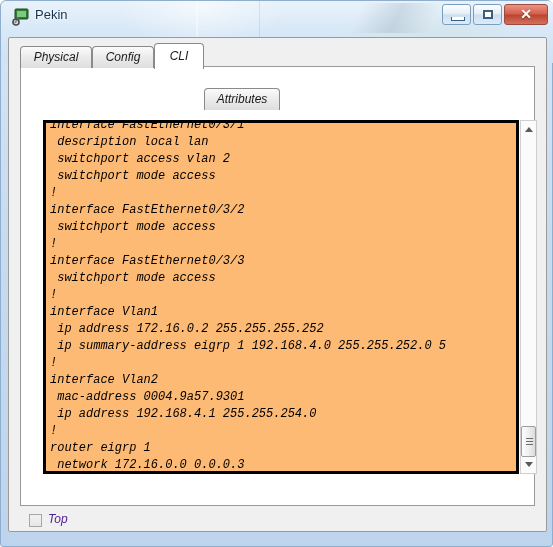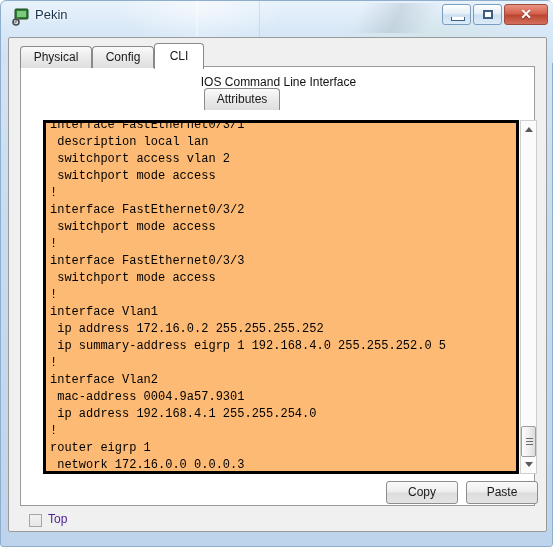--- a/index.html
+++ b/index.html
@@ -125,20 +125,21 @@
   .client {
     position: absolute;
     left: 7px;
     top: 36px;
     width: 539px;
     height: 495px;
     box-sizing: border-box;
     background: #f0f0f0;
     border: 1px solid #9a9a9a;
     border-radius: 2px;
+    font-style: italic;
   }
 
   
   .tabstrip {
     position: absolute;
     left: 11px;
     top: 5px;
     height: 25px;
     z-index: 3;
   }
@@ -347,21 +348,20 @@
       <div class="tab active" style="left:134px;width:50px;">
         <span>CLI</span>
       </div>
       <div class="tab" style="left:184px;width:76px;margin-top:42px;">
         <span>Attributes</span>
       </div>
     </div>
 
     <div class="tabpanel">
 
-      <div class="panel-heading">IOS Command Line Interface</div>
 
       <div class="terminal-frame">
         <pre class="terminal-text">interface FastEthernet0/3/1
  description local lan
  switchport access vlan 2
  switchport mode access
 !
 interface FastEthernet0/3/2
  switchport mode access
 !
@@ -388,26 +388,20 @@
           <span class="tri"></span>
         </div>
         <div class="sb-thumb">
           <span class="sb-grip"></span>
         </div>
         <div class="sb-arrow sb-down">
           <span class="tri"></span>
         </div>
       </div>
 
-      <div class="dlg-btn btn-copy">
-        <span>Copy</span>
-      </div>
-      <div class="dlg-btn btn-paste">
-        <span>Paste</span>
-      </div>
 
     </div>
 
     <div class="checkbox-row">
       <span class="checkbox-box"></span>
       <span class="checkbox-label">Top</span>
     </div>
 
   </div>
 </div>

